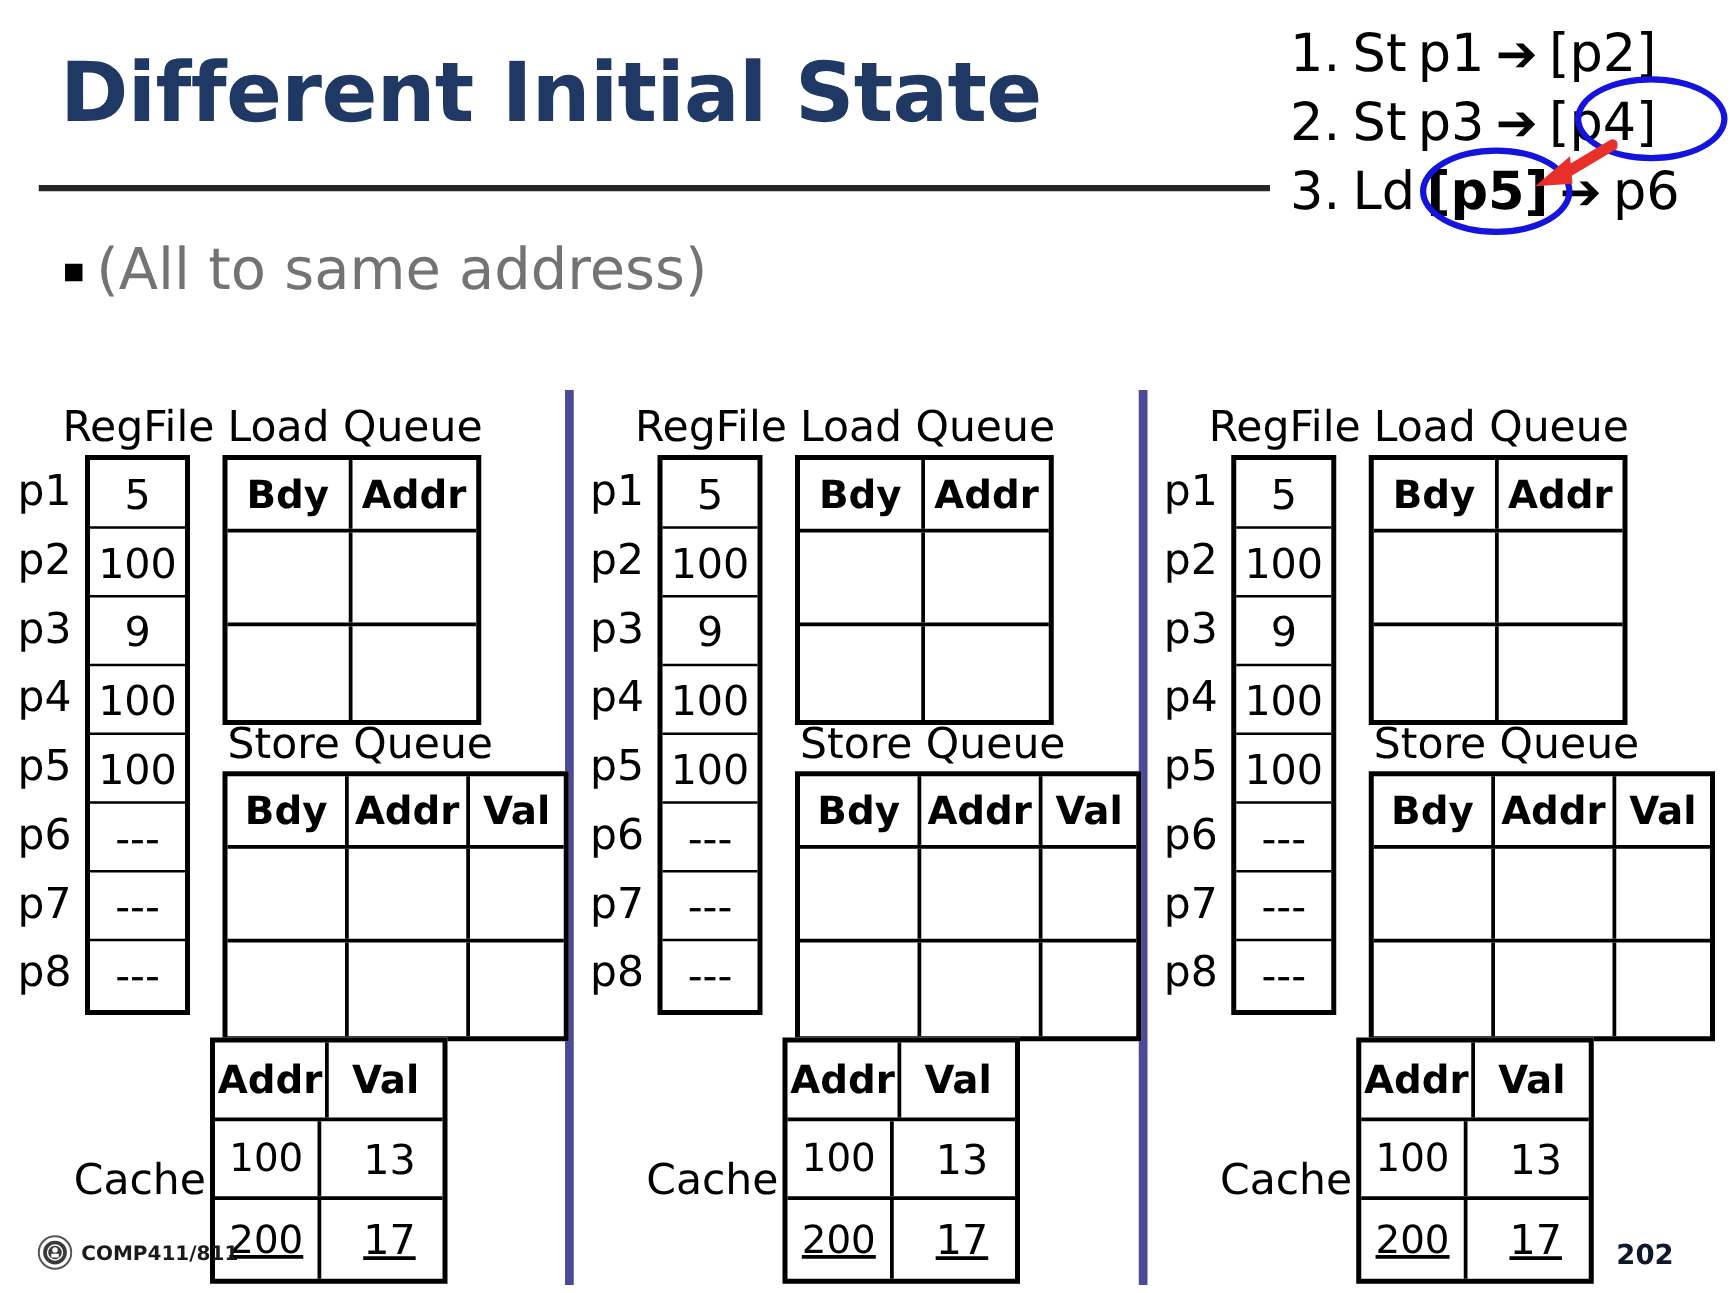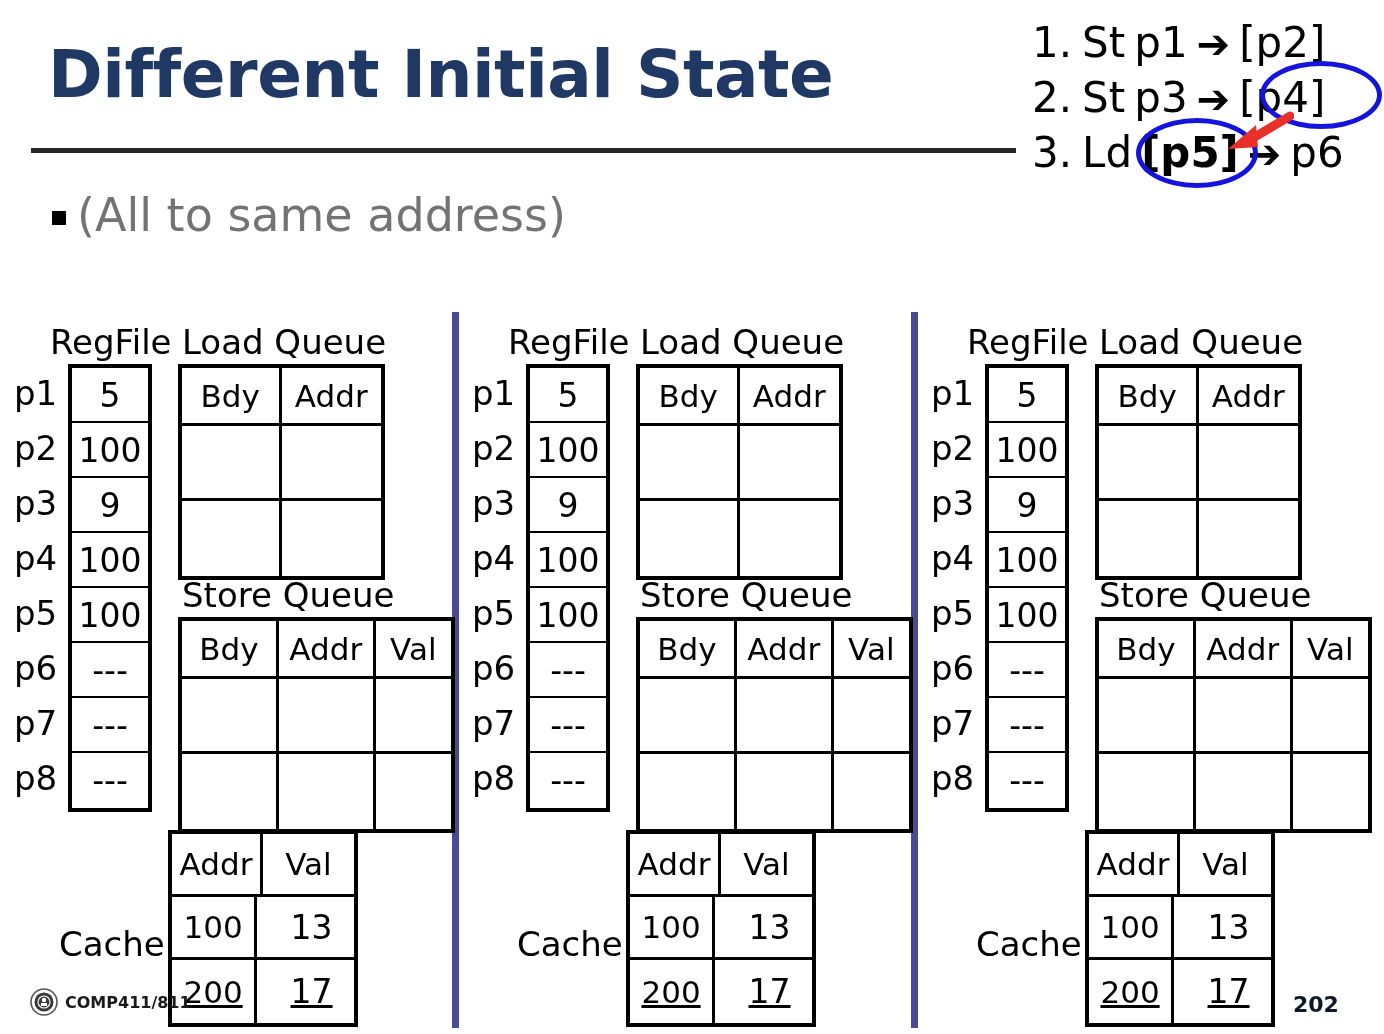--- a/index.html
+++ b/index.html
@@ -186,21 +186,21 @@
   .gcell {
     border-right: 3px solid #000000;
     box-sizing: border-box;
     display: flex;
     align-items: center;
     justify-content: center;
     font-size: 31px;
     color: #000000;
   }
   .gcell:last-child { border-right: none; }
-  .ghead { font-weight: normal; }
+  .ghead { font-weight: bold; }
 
   
   .load-queue { left: 174px; top: 52px; width: 207px; }
   .load-queue .grow { height: 58px; }
   .load-queue .grow.body { height: 75px; }
   .load-queue .gcell { width: 50%; }
 
   
   .store-queue { left: 174px; top: 305px; width: 277px; }
   .store-queue .grow { height: 58px; }

